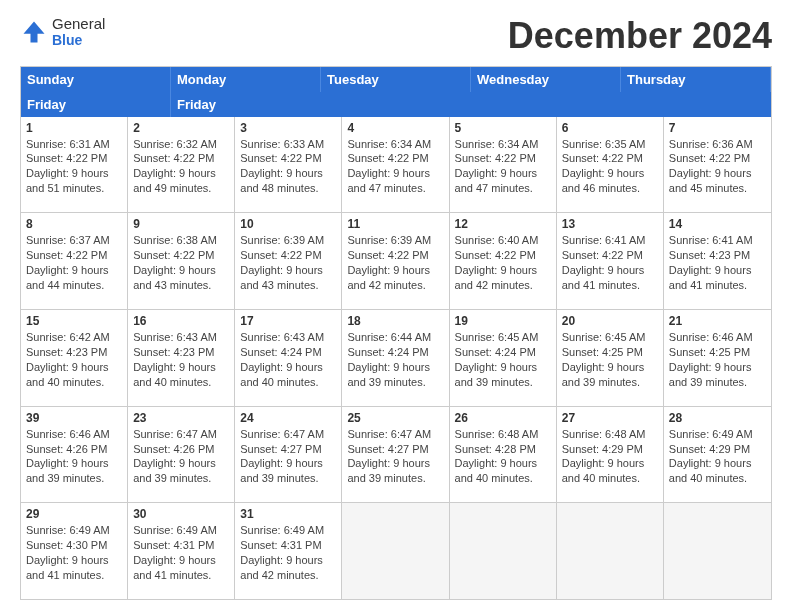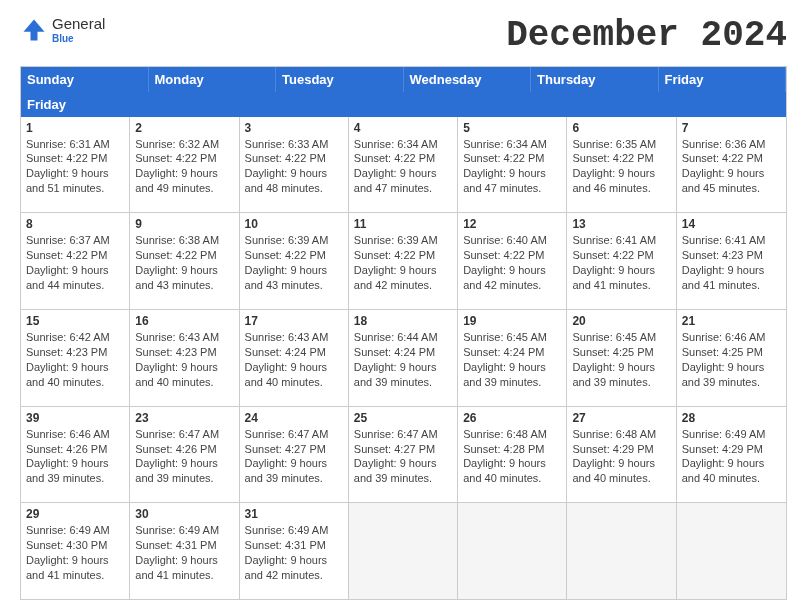--- a/index.html
+++ b/index.html
@@ -6,21 +6,21 @@
     body {
       width: 792px;
       height: 612px;
       font-family: Arial, sans-serif;
       background: #fff;
       overflow: hidden;
     }
     .page {
       width: 792px;
       height: 612px;
-      padding: 16px 5px 12px 20px;
+      padding: 16px 20px 12px 20px;
       display: flex;
       flex-direction: column;
     }
     .header {
       display: flex;
       justify-content: space-between;
       align-items: flex-start;
       margin-bottom: 10px;
     }
     .logo {
@@ -37,35 +37,34 @@
       height: 28px;
     }
     .title-block {
       text-align: right;
     }
     .month-title {
       font-size: 36px;
       font-weight: bold;
       color: #333;
       line-height: 1.1;
-      font-family: Liberation Mono, monospace;
     }
     .location {
       font-size: 14px;
       color: #555;
     }
     .calendar {
       flex: 1;
       display: flex;
       flex-direction: column;
       border: 1px solid #ccc;
     }
     .cal-header {
       display: grid;
-      grid-template-columns: repeat(6, 1fr);
+      grid-template-columns: repeat(5, 1fr);
       background: #2b6fd4;
     }
     .cal-header-cell {
       color: #fff;
       font-size: 13px;
       font-weight: bold;
       padding: 5px 6px;
       border-right: 1px solid #4a87e0;
     }
     .cal-header-cell:last-child { border-right: none; }
@@ -108,21 +107,21 @@
 <body>
 
 <div class="page">
   <div class="header">
     <div class="logo">
       <svg class="logo-icon" viewBox="0 0 32 32">
         <polygon points="16,4 28,18 20,18 20,28 12,28 12,18 4,18" fill="#2b6fd4"></polygon>
       </svg>
       <div class="logo-text">
         <div style="color:#333;font-size:15px;font-weight:normal;line-height:1.1;">General</div>
-        <div style="color:#2b6fd4;font-size:10px;font-weight:bold;line-height:1.1;">Blue</div>
+        <div style="color:#2b6fd4;font-size:14px;font-weight:bold;line-height:1.1;">Blue</div>
       </div>
     </div>
     <div class="title-block">
       <div class="month-title">December 2024</div>
     </div>
   </div>
 
   <div class="calendar">
     <div class="cal-header">
     <div class="cal-header-cell">Sunday</div>

